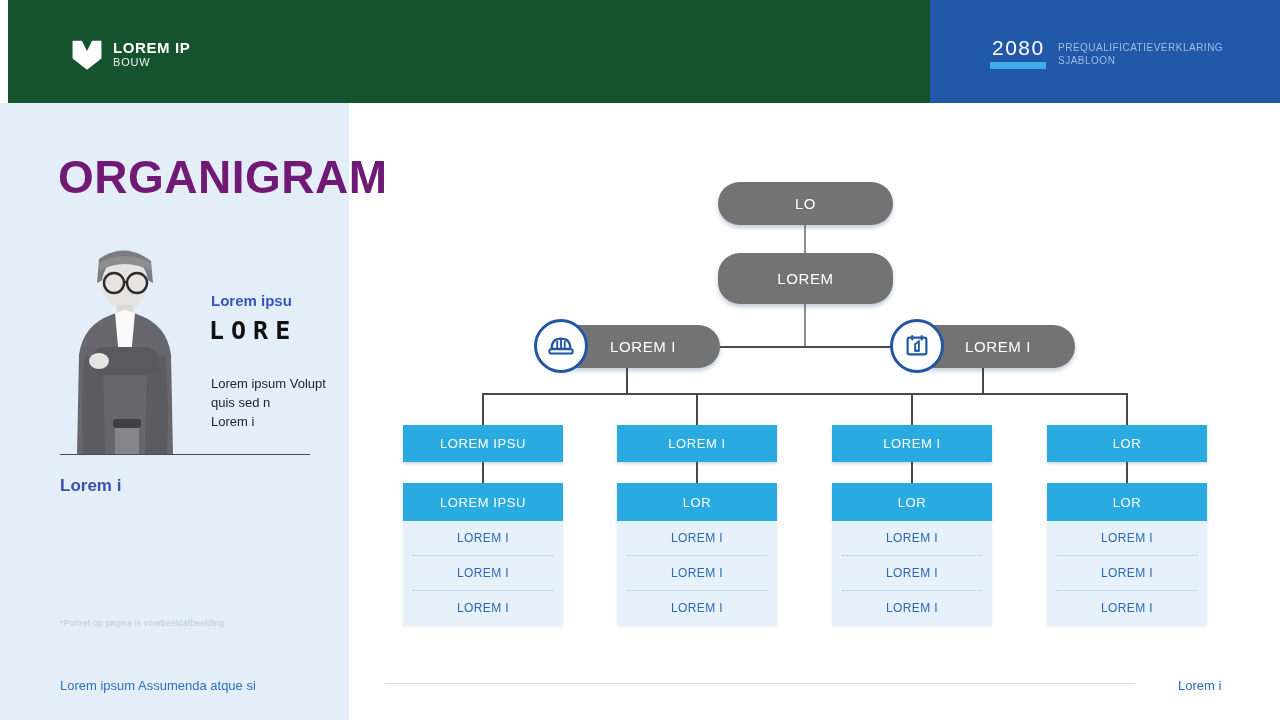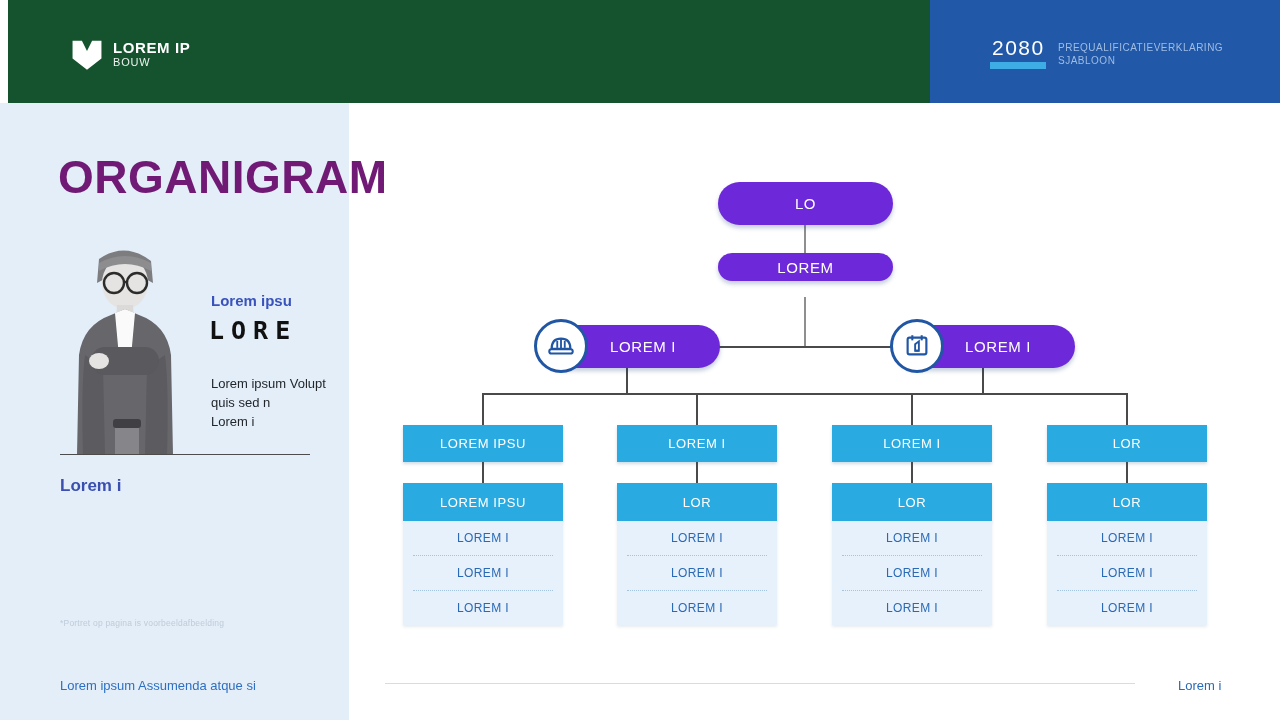--- a/index.html
+++ b/index.html
@@ -26,25 +26,25 @@
   .photo-divider { position:absolute; left:60px; top:454px; width:250px; height:1px; background:#4c4c4c; }
   .profile-label { position:absolute; left:211px; top:292px; font-size:15px; font-weight:bold; color:#3A53BC; }
   .profile-signature { position:absolute; left:209px; top:316px; font-size:25px; font-weight:bold; color:#111; font-family:"DejaVu Sans Mono", monospace; letter-spacing:7px; }
   .profile-lines { position:absolute; left:211px; top:374px; font-size:13px; color:#23272b; line-height:19px; }
   .section-heading { position:absolute; left:60px; top:476px; font-size:17px; font-weight:bold; color:#3A4FB0; }
   .section-body { position:absolute; left:60px; top:506px; width:292px; font-size:13.4px; color:#2b2f33; line-height:19.7px; }
   .section-footnote { position:absolute; left:60px; top:618px; font-size:8.5px; color:#bfcbd9; letter-spacing:0.2px; }
   .side-footer-link { position:absolute; left:60px; top:678px; font-size:13px; color:#2E6FC0; }
 
   
-  .pill { position:absolute; height:43px; background:#6d28d9; border-radius:22px; color:#fff;
+  .pill { position:absolute; height:43px; background:#737373; border-radius:22px; color:#fff;
           display:flex; align-items:center; justify-content:center; font-size:15px; letter-spacing:0.6px;
           box-shadow:0 3px 4px rgba(20,60,120,0.25); z-index:2; }
   .pill-root  { left:718px; top:182px; width:175px; }
-  .pill-lvl2  { left:718px; top:253px; width:175px; height:28px; }
+  .pill-lvl2  { left:718px; top:253px; width:175px; height:51px; }
   .pill-branch-left  { left:540px; top:325px; width:180px; padding-left:26px; }
   .pill-branch-right { left:895px; top:325px; width:180px; padding-left:26px; }
   .branch-circle { position:absolute; width:54px; height:54px; border-radius:50%; background:#ffffff;
                    border:3px solid #2156A4; z-index:3; display:flex; align-items:center; justify-content:center; }
   .circle-left  { left:534px; top:319px; }
   .circle-right { left:890px; top:319px; }
   .branch-circle svg { width:30px; height:30px; }
 
   .vline { position:absolute; width:2px; background:#8F8F8F; z-index:1; }
   .tline { position:absolute; background:#4A4A4A; z-index:1; }

